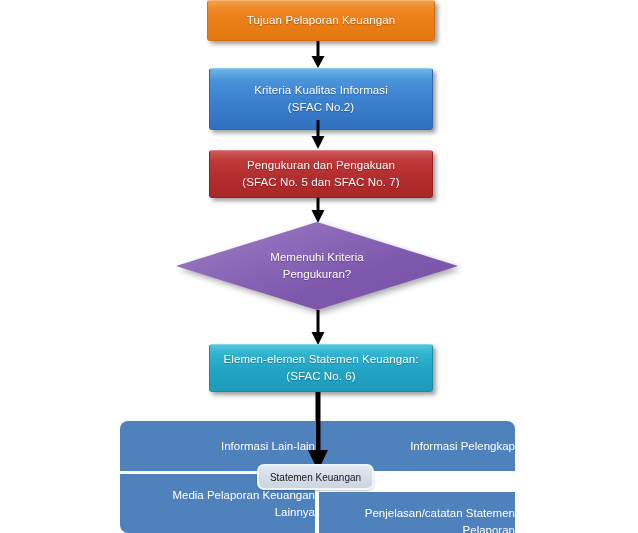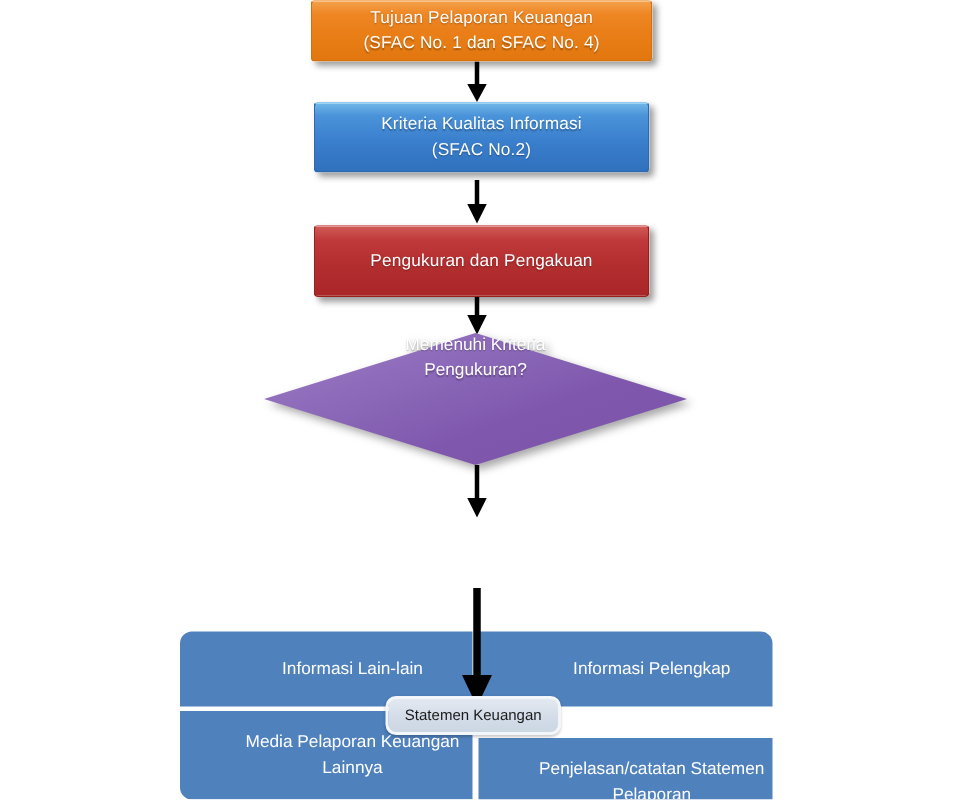--- a/index.html
+++ b/index.html
@@ -39,21 +39,21 @@
 
   
   #box-objectives {
     left: 207px; top: 0px; width: 228px; height: 41px;
     background: linear-gradient(180deg,#f4a04a 0%,#ee8623 22%,#e97d16 60%,#e2770f 100%);
     border: 1px solid #d2720e;
     border-top-color: #f7b574;
   }
   
   #box-quality {
-    left: 209px; top: 68px; width: 224px; height: 47px;
+    left: 209px; top: 68px; width: 224px; height: 62px;
     background: linear-gradient(180deg,#6fb7e8 0%,#4a93d9 18%,#3a7fcd 55%,#3071bd 100%);
     border: 1px solid #2e68ad;
     border-top-color: #8fcaf0;
   }
   
   #box-measurement {
     left: 209px; top: 150px; width: 224px; height: 48px;
     background: linear-gradient(180deg,#cf5a56 0%,#c0393a 20%,#b32e2f 55%,#a92629 100%);
     border: 1px solid #97201f;
     border-top-color: #dd8582;
@@ -74,21 +74,21 @@
     filter: drop-shadow(3px 3px 3px rgba(0,0,0,.35));
   }
   #decision-shape {
     position: absolute; inset: 0;
     background: linear-gradient(160deg,#9d7dc4 0%,#8e6cbb 30%,#7f58ad 62%,#7b52aa 100%);
     clip-path: polygon(50% 0%, 100% 50%, 50% 100%, 0% 50%);
   }
   #decision-label {
     position: absolute; inset: 0;
     display: flex; flex-direction: column;
-    align-items: center; 
+    align-items: center; justify-content: center;
     color: #ffffff;
     font-size: 11.5px;
     line-height: 17px;
     text-align: center;
     text-shadow: 0 1px 1px rgba(0,0,0,.30);
   }
 
   
   .arrow { position: absolute; }
   .arrow svg { display: block; }
@@ -98,21 +98,21 @@
     position: absolute;
     left: 120px; top: 421px;
     width: 395px; height: 112px;
   }
   .quad {
     position: absolute;
     background: #4f81bd;
     box-sizing: border-box;
     display: flex;
     flex-direction: column;
-    align-items: center;
+    align-items: flex-end;
     justify-content: center;
     text-align: center;
     color: #ffffff;
     font-size: 11.5px;
     line-height: 17px;
     padding-left: 35px;
   }
   #quad-tl { left: 0;     top: 0;  width: 195px; height: 50px; border-radius: 8px 0 0 0; }
   #quad-tr { left: 199px; top: 0;  width: 196px; height: 50px; border-radius: 0 8px 0 0; }
   #quad-bl { left: 0;     top: 53px; width: 195px; height: 59px; border-radius: 0 0 0 8px; }
@@ -132,21 +132,20 @@
     box-shadow: 0 1px 2px rgba(0,0,0,.22);
   }
 </style>
 </head>
 <body>
 
 <div id="canvas">
 
   <div class="node" id="box-objectives">
     <span class="ln">Tujuan Pelaporan Keuangan</span>
-    <span class="ln">(SFAC No. 1 dan SFAC No. 4)</span>
   </div>
 
   <div class="arrow" style="left:308px; top:41px;">
     <svg width="20" height="28" viewBox="0 0 20 28">
       <path d="M10 0 L10 17" stroke="#000000" stroke-width="3" fill="none"></path>
       <path d="M3.5 15 L16.5 15 L10 27 Z" fill="#000000"></path>
     </svg>
   </div>
 
   <div class="node" id="box-quality">
@@ -156,20 +155,21 @@
 
   <div class="arrow" style="left:308px; top:120px;">
     <svg width="20" height="30" viewBox="0 0 20 30">
       <path d="M10 0 L10 18" stroke="#000000" stroke-width="3" fill="none"></path>
       <path d="M3.5 16 L16.5 16 L10 29 Z" fill="#000000"></path>
     </svg>
   </div>
 
   <div class="node" id="box-measurement">
     <span class="ln">Pengukuran dan Pengakuan</span>
+    <span class="ln">(SFAC No. 5 dan SFAC No. 7)</span>
   </div>
 
   <div class="arrow" style="left:308px; top:198px;">
     <svg width="20" height="26" viewBox="0 0 20 26">
       <path d="M10 0 L10 14" stroke="#000000" stroke-width="3" fill="none"></path>
       <path d="M3.5 12 L16.5 12 L10 25 Z" fill="#000000"></path>
     </svg>
   </div>
 
   <div id="decision-wrap">
@@ -180,20 +180,24 @@
     </div>
   </div>
 
   <div class="arrow" style="left:308px; top:310px;">
     <svg width="20" height="36" viewBox="0 0 20 36">
       <path d="M10 0 L10 24" stroke="#000000" stroke-width="3" fill="none"></path>
       <path d="M3.5 22 L16.5 22 L10 35 Z" fill="#000000"></path>
     </svg>
   </div>
 
+  <div class="node" id="box-elements">
+    <span class="ln">Elemen-elemen Statemen Keuangan:</span>
+    <span class="ln">(SFAC No. 6)</span>
+  </div>
 
   <div id="bottom-panel">
     <div class="quad" id="quad-tl">
       <span>Informasi Lain-lain</span>
     </div>
     <div class="quad" id="quad-tr">
       <span>Informasi Pelengkap</span>
     </div>
     <div class="quad" id="quad-bl">
       <span>Media Pelaporan Keuangan</span>

